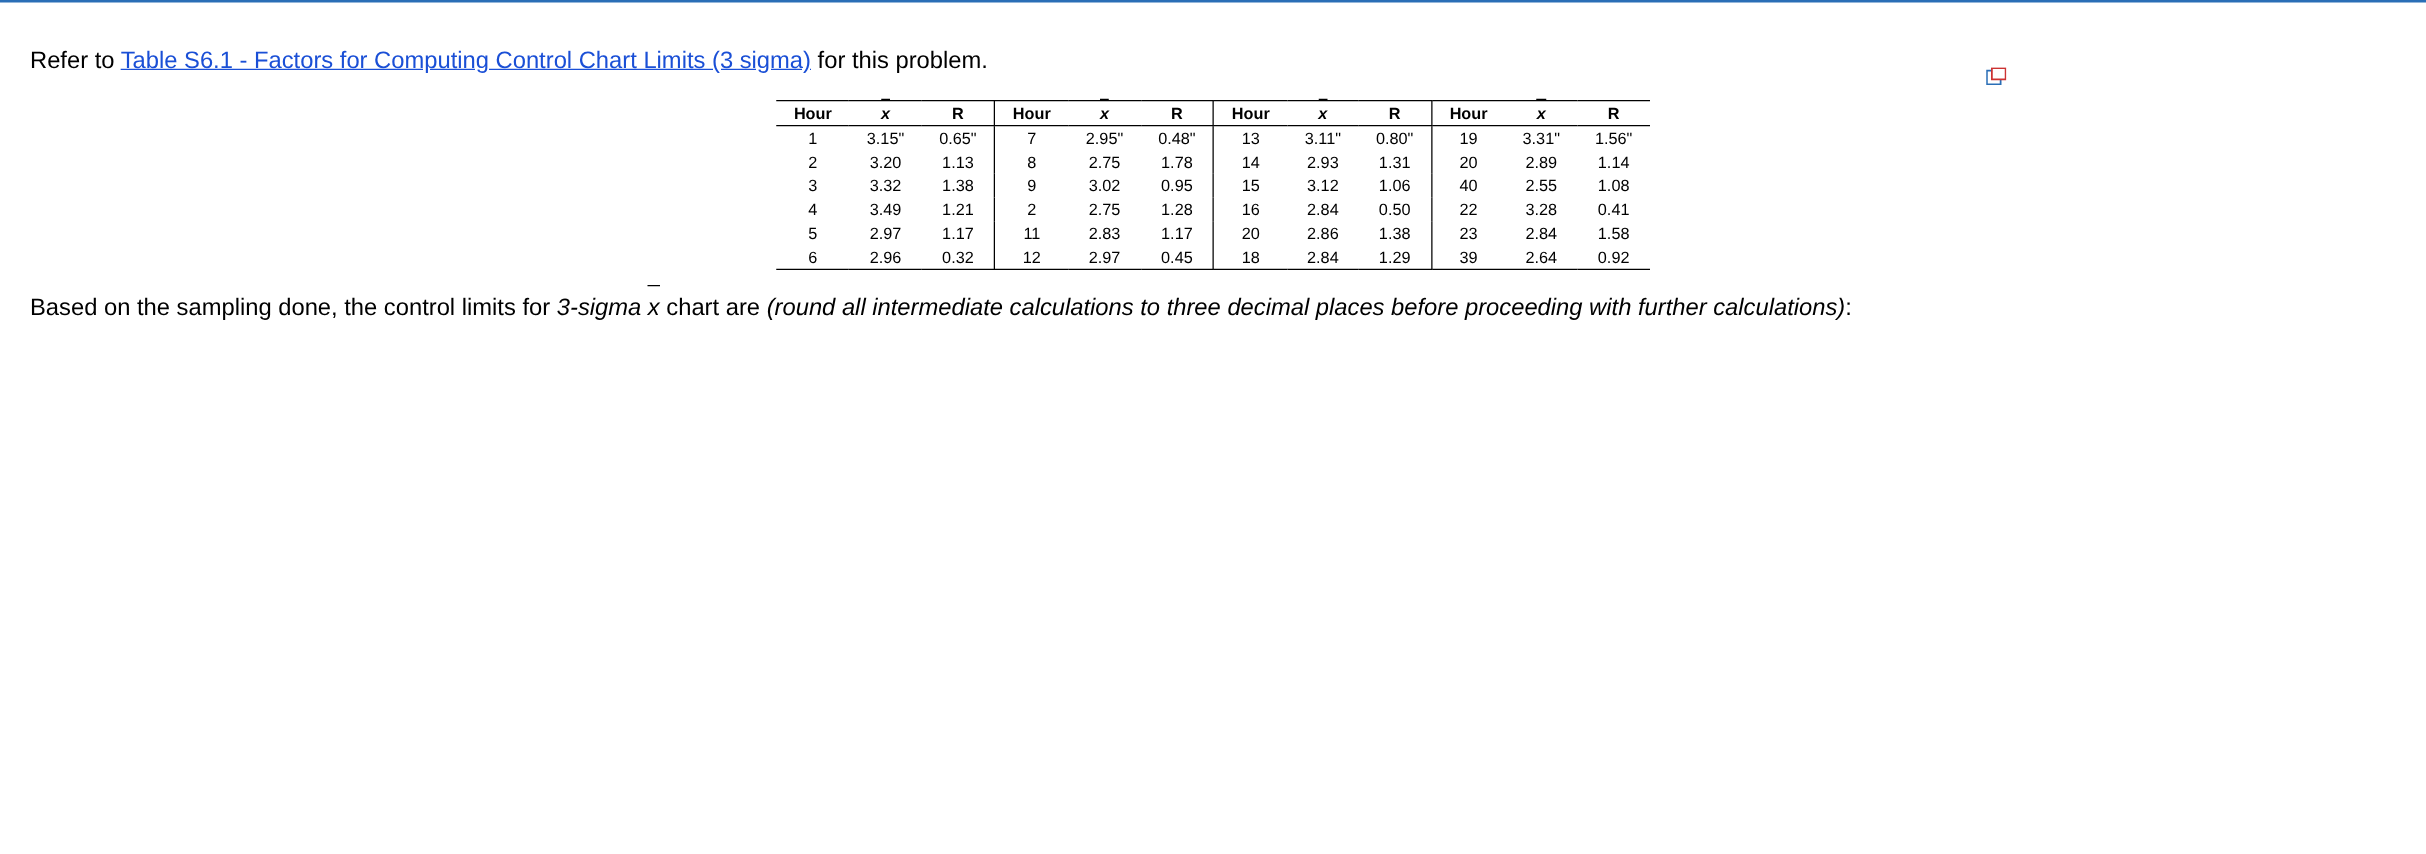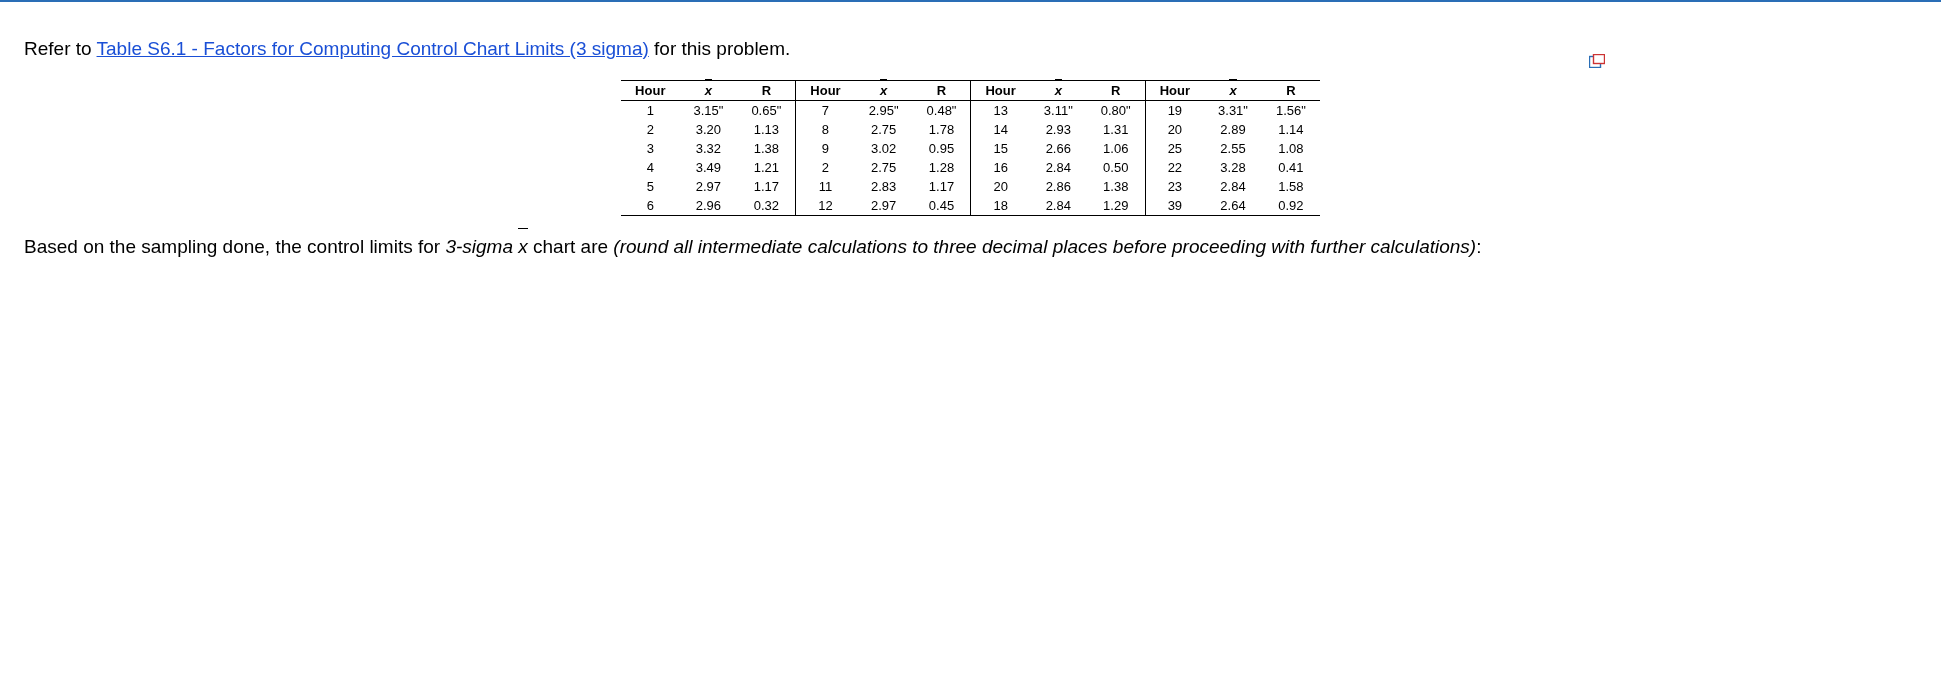--- a/index.html
+++ b/index.html
@@ -175,23 +175,23 @@
             <td>1.14</td>
           </tr>
           <tr>
             <td>3</td>
             <td>3.32</td>
             <td class="sep-right">1.38</td>
             <td>9</td>
             <td>3.02</td>
             <td class="sep-right">0.95</td>
             <td>15</td>
-            <td>2.66</td>
+            <td>3.12</td>
             <td class="sep-right">1.06</td>
-            <td>25</td>
+            <td>40</td>
             <td>2.55</td>
             <td>1.08</td>
           </tr>
           <tr>
             <td>4</td>
             <td>3.49</td>
             <td class="sep-right">1.21</td>
             <td>2</td>
             <td>2.75</td>
             <td class="sep-right">1.28</td>

